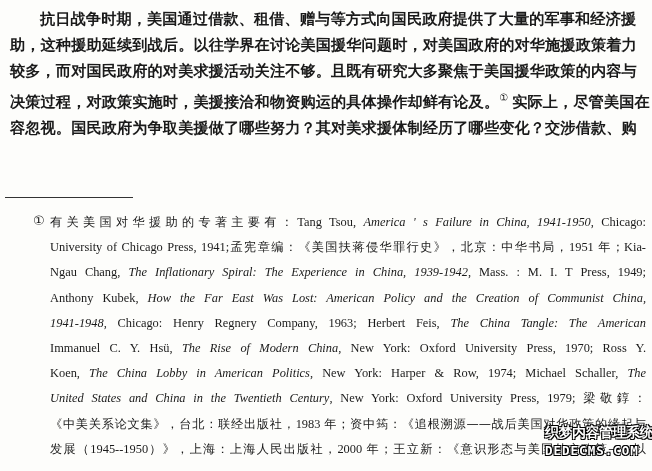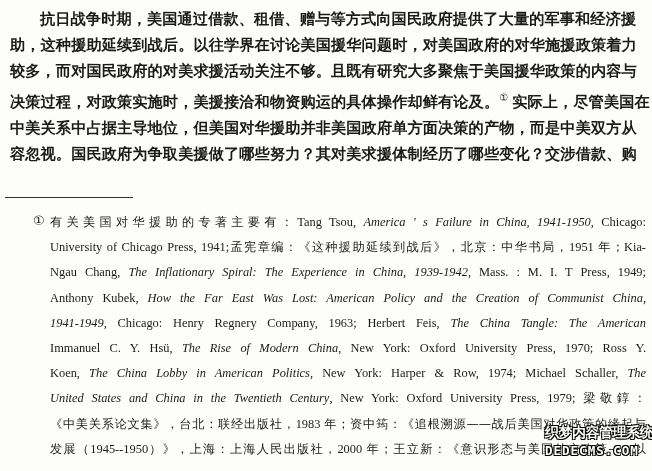--- a/index.html
+++ b/index.html
@@ -53,34 +53,33 @@
   }
 </style>
 </head>
 <body>
 
 <div class="body-text">
   <span class="line indent">抗日战争时期，美国通过借款、租借、赠与等方式向国民政府提供了大量的军事和经济援</span>
   <span class="line">助，这种援助延续到战后。以往学界在讨论美国援华问题时，对美国政府的对华施援政策着力</span>
   <span class="line">较多，而对国民政府的对美求援活动关注不够。且既有研究大多聚焦于美国援华政策的内容与</span>
   <span class="line"><span>决策过程，对政策实施时，美援接洽和物资购运的具体操作却鲜有论及。</span><span class="sup">①</span><span> 实际上，尽管美国在</span></span>
-  <span class="line">中美关系中占据主导地位，但美国对华援助并非美国政府单方面决策的产物，而是中美双方从</span>
   <span class="line">容忽视。国民政府为争取美援做了哪些努力？其对美求援体制经历了哪些变化？交涉借款、购</span>
 </div>
 
 <div class="rule"></div>
 
 <div class="fn">
   <span class="fn-mark">①</span>
   <div class="fn-lines" id="fn-lines">
       <span class="fn-line"><span class="cjk">有关美国对华援助的专著主要有：</span><span>Tang Tsou, </span><i>America ' s Failure in China, 1941-1950</i><span>, Chicago:</span></span>
-      <span class="fn-line"><span>University of Chicago Press, 1941;</span><span class="cjk">孟宪章编：《这种援助延续到战后》，北京：中华书局，</span><span>1951 </span><span class="cjk">年；</span><span>Kia-</span></span>
+      <span class="fn-line"><span>University of Chicago Press, 1941;</span><span class="cjk">孟宪章编：《美国扶蒋侵华罪行史》，北京：中华书局，</span><span>1951 </span><span class="cjk">年；</span><span>Kia-</span></span>
       <span class="fn-line"><span>Ngau Chang, </span><i>The Inflationary Spiral: The Experience in China, 1939-1942</i><span>, Mass. : M. I. T Press, 1949;</span></span>
       <span class="fn-line"><span>Anthony Kubek, </span><i>How the Far East Was Lost: American Policy and the Creation of Communist China,</i></span>
-      <span class="fn-line"><i>1941-1949</i><span>, Chicago:  Henry Regnery Company, 1963; Herbert Feis, </span><i>The China Tangle: The American</i></span>
+      <span class="fn-line"><i>1941-1948</i><span>, Chicago:  Henry Regnery Company, 1963; Herbert Feis, </span><i>The China Tangle: The American</i></span>
       <span class="fn-line"><span>Immanuel C. Y. Hsü, </span><i>The Rise of Modern China</i><span>, New York: Oxford University Press, 1970; Ross Y.</span></span>
       <span class="fn-line"><span>Koen, </span><i>The China Lobby in American Politics</i><span>, New York: Harper &amp; Row, 1974; Michael Schaller, </span><i>The</i></span>
       <span class="fn-line"><i>United States and China in the Twentieth Century</i><span>, New York: Oxford University Press, 1979; </span><span class="cjk">梁敬錞：</span></span>
       <span class="fn-line"><span class="cjk">《中美关系论文集》，台北：联经出版社，</span><span>1983 </span><span class="cjk">年；资中筠：《追根溯源——战后美国对华政策的缘起与</span></span>
       <span class="fn-line"><span class="cjk">发展（</span><span>1945--1950</span><span class="cjk">）》，上海：上海人民出版社，</span><span>2000 </span><span class="cjk">年；王立新：《意识形态与美国外交政策——以</span></span>
     </div>
 </div>
 
 <div class="watermark">
   <span class="wm-cn">织梦内容管理系统</span>

